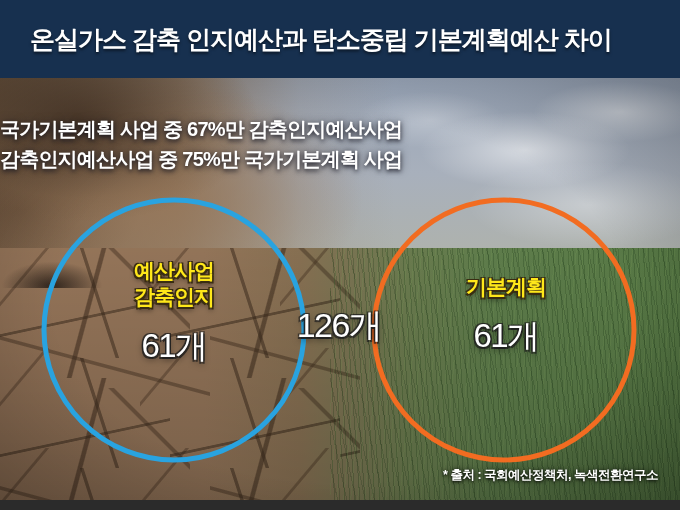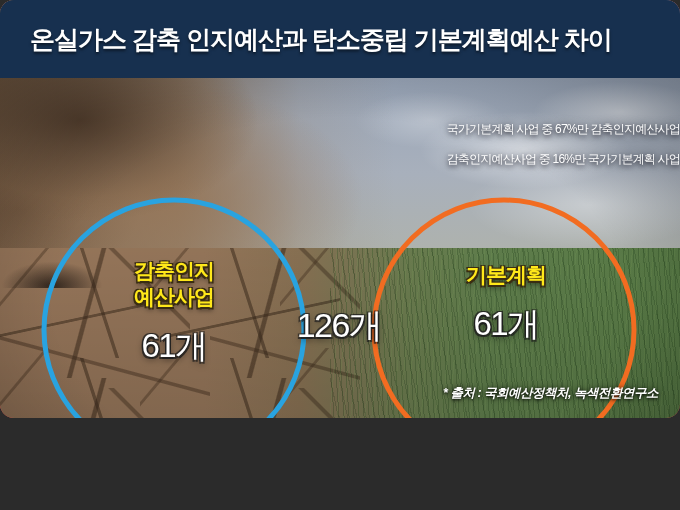--- a/index.html
+++ b/index.html
@@ -3,23 +3,22 @@
 <meta charset="utf-8">
 <title>Venn Infographic</title>
 <style>
   html,body{margin:0;padding:0;}
   body{
     width:680px;height:510px;overflow:hidden;
     font-family:"Liberation Sans","DejaVu Sans",sans-serif;
     background:#2b2b2b;
   }
   #stage{
-    position:relative;width:680px;height:418px;overflow:hidden;
+    position:relative;width:680px;height:500px;overflow:hidden;
     background:#ef4444;
-    border-radius:14px;
   }
 
   
   .bg-layer{position:absolute;left:0;top:0;width:680px;height:510px;}
 
   
   .bg-sky{
     background:
       radial-gradient(ellipse 150px 55px at 525px 150px, rgba(255,255,255,.55), rgba(255,255,255,0) 70%),
       radial-gradient(ellipse 120px 42px at 620px 112px, rgba(255,255,255,.48), rgba(255,255,255,0) 72%),
@@ -90,22 +89,22 @@
     display:flex;align-items:center;
   }
   .header-title{
     color:#ffffff;font-size:25px;font-weight:bold;letter-spacing:-1px;
     padding-left:30px;white-space:nowrap;
     text-shadow:0 2px 3px rgba(0,0,0,.55);
   }
 
   
   .subtitle{
-    position:absolute;left:0;top:114px;width:680px;text-align:right;
-    color:#ffffff;font-size:12px;font-weight:normal;letter-spacing:-.8px;
+    position:absolute;left:0;top:114px;width:680px;text-align:left;
+    color:#ffffff;font-size:20px;font-weight:bold;letter-spacing:-.8px;
     line-height:30px;
     text-shadow:0 2px 4px rgba(20,20,30,.85),0 0 8px rgba(20,20,30,.6);
   }
   .subtitle div{white-space:nowrap;}
 
   
   .venn{position:absolute;left:0;top:0;width:680px;height:510px;}
 
   .venn-text{position:absolute;text-align:center;white-space:nowrap;}
   .set-name{
@@ -125,30 +124,29 @@
   }
   .inter-count{
     color:#ffffff;font-size:34px;font-weight:normal;letter-spacing:-1.5px;
     text-shadow:
       -1.5px -1.5px 0 rgba(30,30,30,.7), 1.5px -1.5px 0 rgba(30,30,30,.7),
       -1.5px  1.5px 0 rgba(30,30,30,.7), 1.5px  1.5px 0 rgba(30,30,30,.7),
       0 3px 6px rgba(0,0,0,.5);
   }
 
   #left-block{left:64px;top:258px;width:220px;}
-  #right-block{left:396px;top:262px;width:220px;}
+  #right-block{left:396px;top:274px;width:220px;}
   #center-block{left:279px;top:303px;width:120px;}
 
   
   .source{
     position:absolute;right:22px;bottom:16px;
     color:#ffffff;font-size:12.5px;font-weight:bold;letter-spacing:-.5px;
     white-space:nowrap;
     text-shadow:0 1px 3px rgba(0,0,0,.9),0 0 6px rgba(0,0,0,.7);
-    font-style:italic;
   }
 </style>
 </head>
 <body>
 
 <div id="stage">
 
   <div class="bg-layer bg-sky"></div>
   <div class="bg-layer bg-dust"></div>
   <div class="bg-layer bg-ground"></div>
@@ -157,32 +155,32 @@
   <div class="bg-layer bg-hill"></div>
   <div class="bg-layer bg-ground-shade"></div>
   <div class="bg-layer bg-vignette"></div>
 
   <div class="header">
     <div class="header-title">온실가스 감축 인지예산과 탄소중립 기본계획예산 차이</div>
   </div>
 
   <div class="subtitle">
     <div>국가기본계획 사업 중 67%만 감축인지예산사업</div>
-    <div>감축인지예산사업 중 16%만 국가기본계획 사업</div>
+    <div>감축인지예산사업 중 75%만 국가기본계획 사업</div>
   </div>
 
   <svg class="venn" viewBox="0 0 680 510">
     <circle cx="174" cy="330" r="130" fill="none" stroke="#29A3E0" stroke-width="5"></circle>
     <circle cx="504" cy="330" r="130" fill="none" stroke="#F26C21" stroke-width="5"></circle>
   </svg>
 
   <div class="venn-text" id="left-block">
     <div class="set-name">
+      <div>예산사업</div>
       <div>감축인지</div>
-      <div>예산사업</div>
     </div>
     <div class="set-count">61개</div>
   </div>
 
   <div class="venn-text" id="right-block">
     <div class="set-name">
       <div>기본계획</div>
     </div>
     <div class="set-count">61개</div>
   </div>

